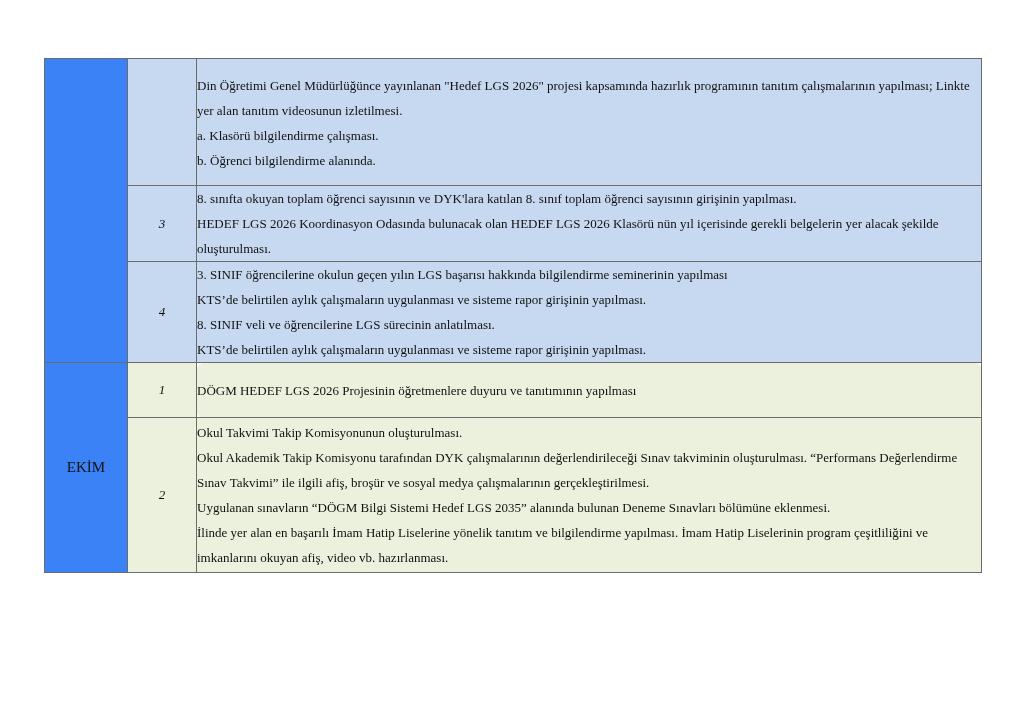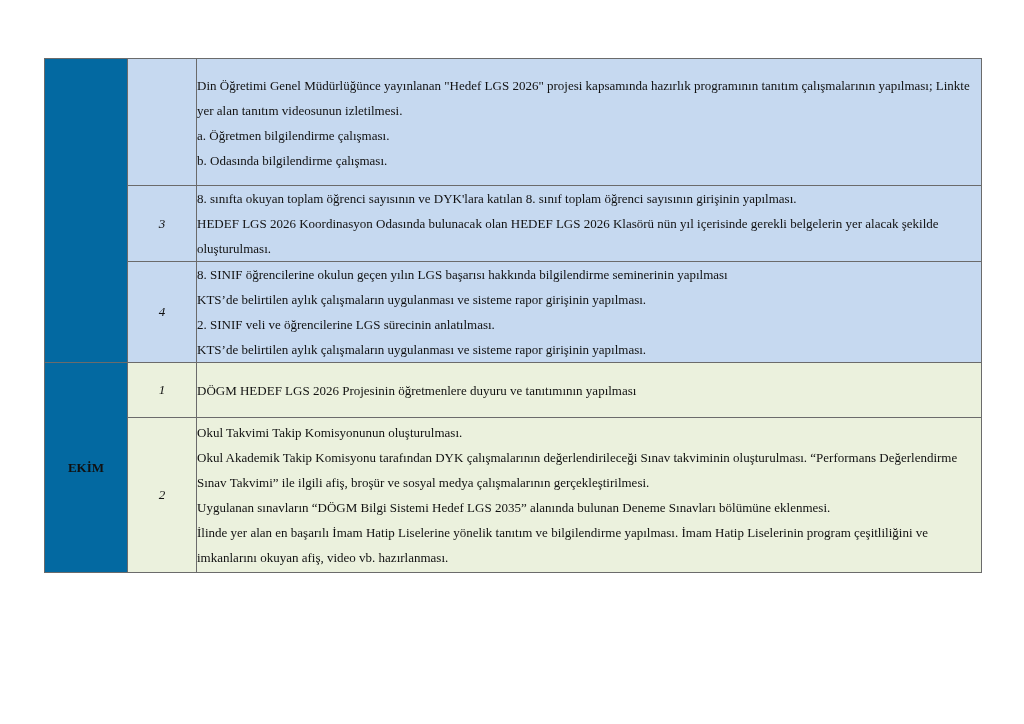--- a/index.html
+++ b/index.html
@@ -4,26 +4,26 @@
 <style>
   html, body { margin: 0; padding: 0; background: #ffffff; }
   body { width: 1024px; height: 724px; position: relative; overflow: hidden;
          font-family: "Liberation Serif", serif; color: #111; }
   table.plan { position: absolute; left: 44px; top: 58px; width: 937px;
                border-collapse: collapse; table-layout: fixed; }
   table.plan td { border: 1px solid #6b6b6b; padding: 0; vertical-align: middle; }
   col.c-month { width: 83px; }
   col.c-week { width: 69px; }
   col.c-act { width: 785px; }
-  td.month { background: #0369a1; text-align: center; font-weight: bold; font-size: 13px; }
+  td.month { background: #3b82f6; text-align: center; font-weight: normal; font-size: 15px; }
   td.week { text-align: center; font-style: italic; font-size: 13px; }
   td.blue { background: #c6d9f0; }
   td.green { background: #ebf1dd; }
   td.act { font-size: 13px; line-height: 25px; padding: 0 6px 0 7px; vertical-align: top; }
-  td.act.mid { vertical-align: middle; }
+  td.act.mid { vertical-align: middle; border-radius: 7px; }
   .line { white-space: normal; }
   .r1 { height: 127px; }
   .r3 { height: 75px; }
   .r4 { height: 101px; }
   .e1 { height: 55px; }
   .e2 { height: 155px; }
 </style>
 </head>
 <body>
 
@@ -32,37 +32,37 @@
     <col class="c-month">
       <col class="c-week">
       <col class="c-act">
   </colgroup>
   <tbody>
     <tr class="r1">
       <td class="month" rowspan="3"></td>
       <td class="week blue"></td>
       <td class="act blue" style="padding-top:2px;">
         <div class="line"> Din Öğretimi Genel Müdürlüğünce yayınlanan "Hedef LGS 2026" projesi kapsamında hazırlık programının tanıtım çalışmalarının yapılması; Linkte yer alan tanıtım videosunun izletilmesi.</div>
-        <div class="line">a. Öğretmen bilgilendirme çalışması.</div>
-        <div class="line">b. Odasında bilgilendirme çalışması.</div>
+        <div class="line">a. Klasörü bilgilendirme çalışması.</div>
+        <div class="line">b. Öğrenci bilgilendirme alanında.</div>
       </td>
     </tr>
     <tr class="r3">
       <td class="week blue">3</td>
       <td class="act blue">
         <div class="line">8. sınıfta okuyan toplam öğrenci sayısının ve DYK'lara katılan 8. sınıf toplam öğrenci sayısının girişinin yapılması.</div>
         <div class="line">HEDEF LGS 2026 Koordinasyon Odasında bulunacak olan HEDEF LGS 2026 Klasörü nün yıl içerisinde gerekli belgelerin yer alacak şekilde oluşturulması.</div>
       </td>
     </tr>
     <tr class="r4">
       <td class="week blue">4</td>
       <td class="act blue">
-        <div class="line">8. SINIF öğrencilerine okulun geçen yılın LGS başarısı hakkında bilgilendirme seminerinin yapılması</div>
+        <div class="line">3. SINIF öğrencilerine okulun geçen yılın LGS başarısı hakkında bilgilendirme seminerinin yapılması</div>
         <div class="line">KTS’de belirtilen aylık çalışmaların uygulanması ve sisteme rapor girişinin yapılması.</div>
-        <div class="line">2. SINIF veli ve öğrencilerine LGS sürecinin anlatılması.</div>
+        <div class="line">8. SINIF veli ve öğrencilerine LGS sürecinin anlatılması.</div>
         <div class="line">KTS’de belirtilen aylık çalışmaların uygulanması ve  sisteme rapor girişinin yapılması.</div>
       </td>
     </tr>
     <tr class="e1">
       <td class="month" rowspan="2">EKİM</td>
       <td class="week green">1</td>
       <td class="act green mid">
         <div class="line">DÖGM HEDEF LGS 2026 Projesinin öğretmenlere duyuru ve tanıtımının yapılması</div>
       </td>
     </tr>

